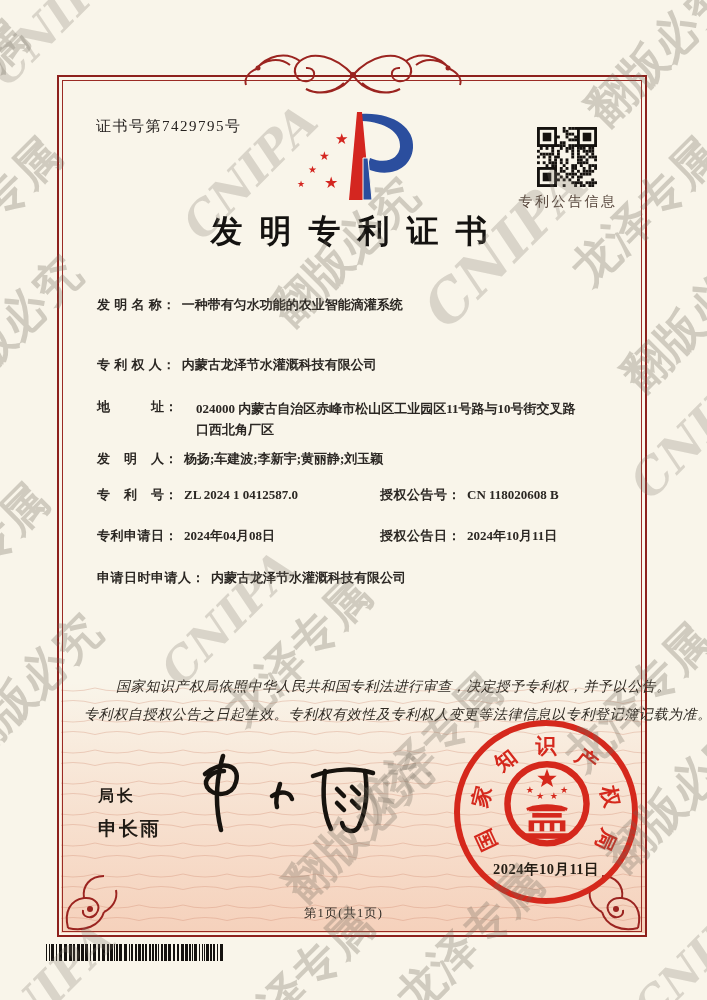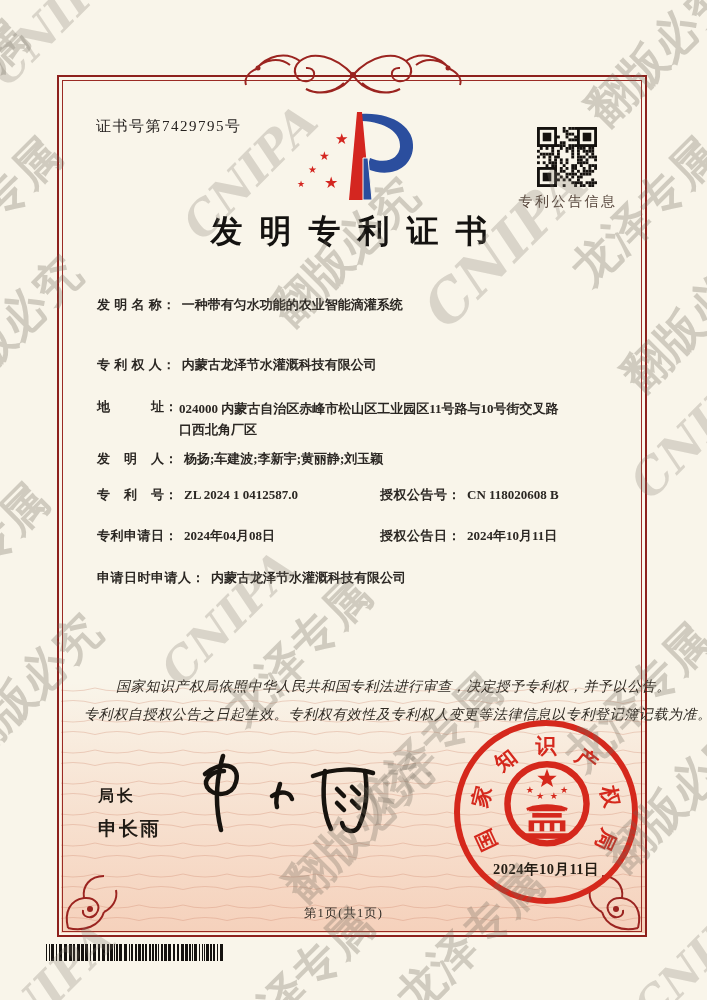--- a/index.html
+++ b/index.html
@@ -16,21 +16,21 @@
   .cert-no{position:absolute;left:96px;top:117px;font-size:15px;letter-spacing:1.5px;color:#262220;z-index:2;}
   .logo{position:absolute;left:293px;top:108px;z-index:2;}
   .qr{position:absolute;left:537px;top:127px;z-index:2;}
   .qr-caption{position:absolute;left:512px;top:193px;width:112px;text-align:center;font-size:14px;letter-spacing:2.5px;color:#55443a;z-index:2;}
   .title{position:absolute;left:0;top:210px;width:707px;text-align:center;font-size:32px;font-weight:bold;
     letter-spacing:17px;padding-left:8px;box-sizing:border-box;color:#141210;z-index:2;}
   
   .row{position:absolute;left:97px;font-size:13px;color:#2b2723;white-space:nowrap;z-index:2;font-weight:bold;}
   .row .lab{letter-spacing:0.5px;}
   .row .val{margin-left:6px;}
-  .row .val-wrap{display:inline-block;width:382px;white-space:normal;vertical-align:top;line-height:21px;margin-left:1px;}
+  .row .val-wrap{display:inline-block;width:382px;white-space:normal;vertical-align:top;line-height:21px;margin-left:18px;}
   .row2{left:380px;}
   
   .legal{position:absolute;font-size:14px;font-style:italic;letter-spacing:0.6px;color:#2f2a23;white-space:nowrap;z-index:2;font-family:"DejaVu Serif",serif;}
   .legal1{left:116px;top:678px;}
   .legal2{left:84px;top:706px;}
   
   .sig-title{position:absolute;left:98px;top:786px;font-size:16px;font-weight:bold;letter-spacing:3px;color:#211c16;font-family:"Liberation Sans",sans-serif;z-index:2;}
   .sig-name{position:absolute;left:98px;top:816px;font-size:19px;font-weight:bold;letter-spacing:2px;color:#211c16;font-family:"Liberation Sans",sans-serif;z-index:2;}
   .signature{position:absolute;left:185px;top:740px;z-index:2;}
   

